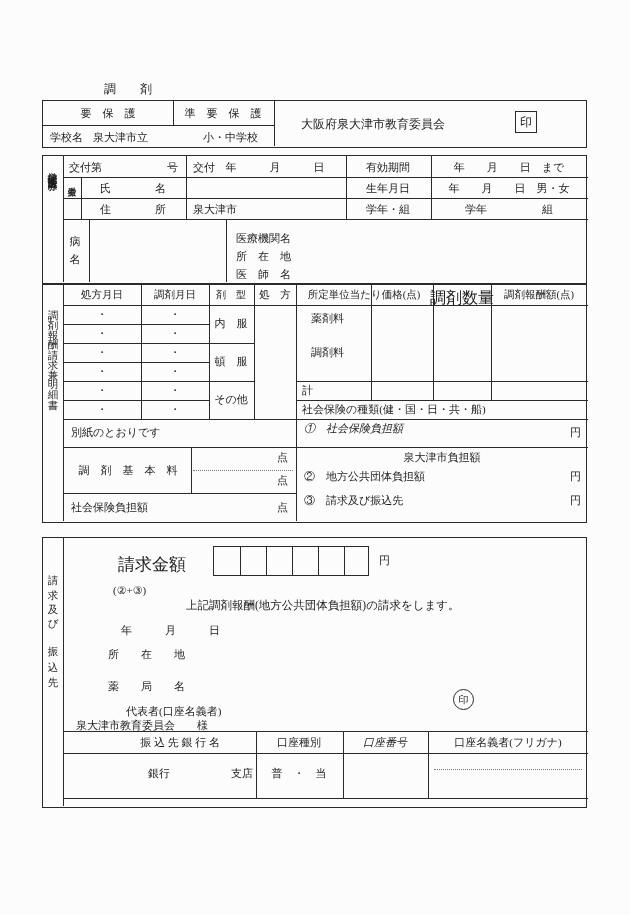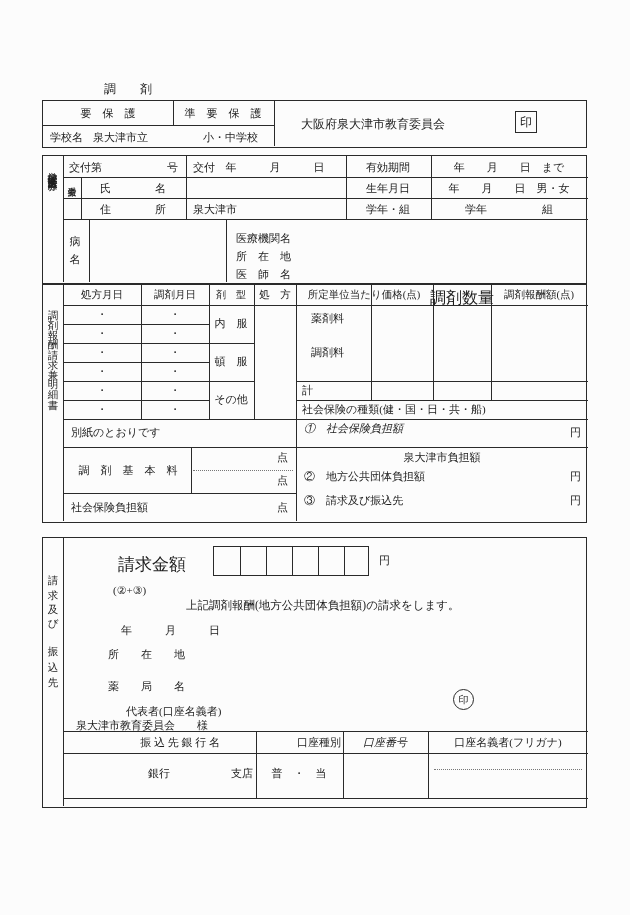--- a/index.html
+++ b/index.html
@@ -170,21 +170,21 @@
       </div>
     <span class="t" style="left:33px;top:182px;">泉大津市教育委員会　　様</span>
 
     <i class="hl" style="left:20px;top:193px;width:525px;"></i>
     <i class="hl" style="left:20px;top:215px;width:525px;"></i>
     <i class="hl" style="left:20px;top:260px;width:525px;"></i>
     <i class="vl" style="left:213px;top:193px;height:67px;"></i>
     <i class="vl" style="left:300px;top:193px;height:67px;"></i>
     <i class="vl" style="left:385px;top:193px;height:67px;"></i>
     <span class="t tc" style="left:116px;top:199px;margin-left:21px;">振 込 先 銀 行 名</span>
-    <span class="t tc" style="left:256px;top:199px;margin-left:20px;">口座種別</span>
+    <span class="t tc" style="left:256px;top:199px;">口座種別</span>
     <span class="t tc" style="left:342px;top:199px;font-style:italic;">口座番号</span>
     <span class="t tc" style="left:465px;top:199px;">口座名義者(フリガナ)</span>
     <span class="t" style="left:105px;top:230px;">銀行</span>
     <span class="t" style="left:188px;top:230px;">支店</span>
     <span class="t tc" style="left:256px;top:230px;">普　・　当</span>
     <i class="dot-hl" style="left:391px;top:231px;width:148px;"></i>
   </div>
 
 </div>
 

